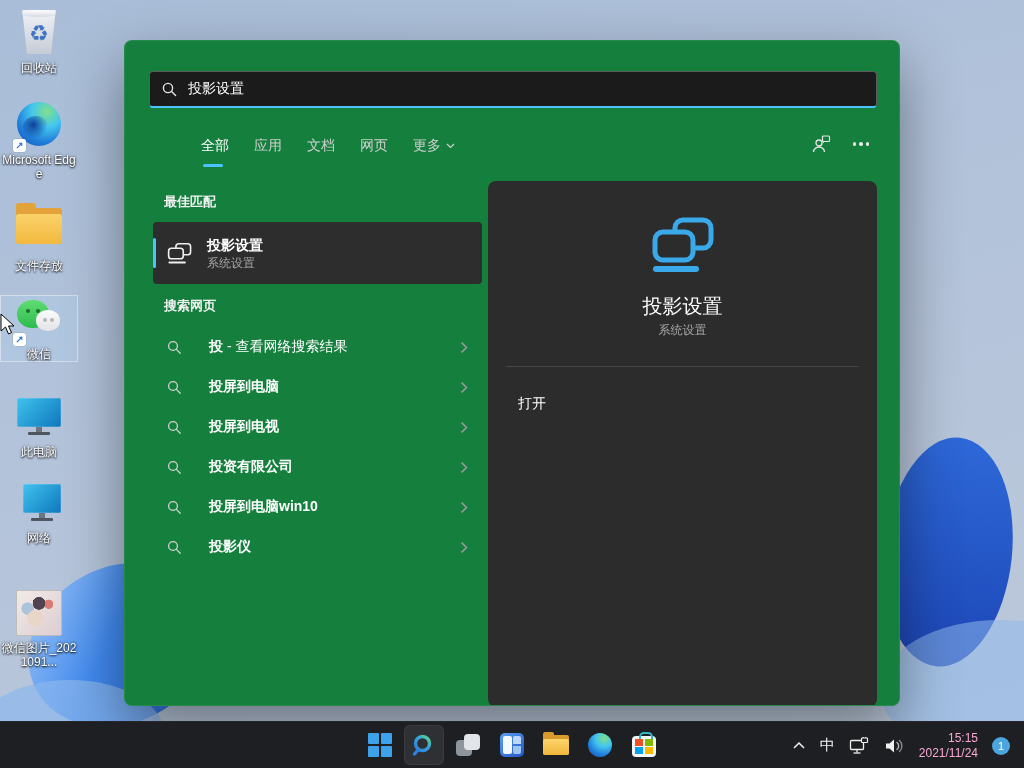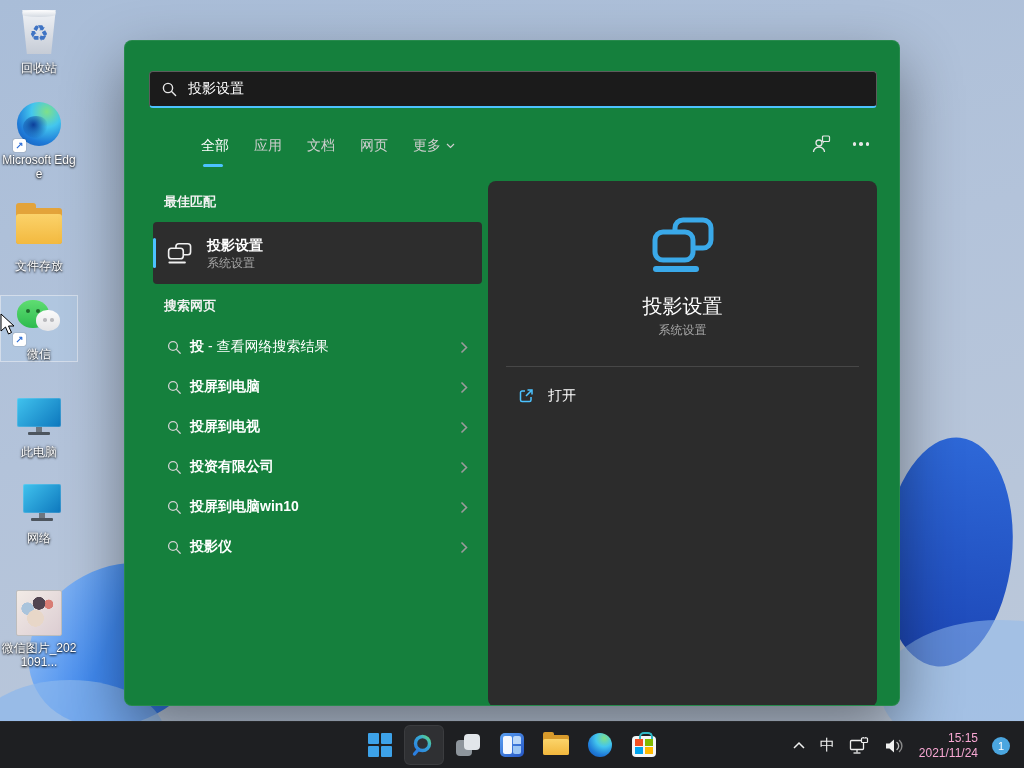--- a/index.html
+++ b/index.html
@@ -86,34 +86,34 @@
 
   .secheader { position:absolute; left:39px; font-size:13px; font-weight:bold; color:#f2f2f2; }
 
   .bestmatch { position:absolute; left:28px; top:181px; width:329px; height:62px; background:#2d2d2d;
     border-radius:4px; display:flex; align-items:center; padding-left:14px; gap:14px; cursor:pointer; }
   .bestmatch .bar { position:absolute; left:0; top:16px; width:3px; height:30px; background:#4cc2ff; border-radius:2px; }
   .bestmatch .tt { font-size:14px; font-weight:bold; color:#fff; line-height:19px; }
   .bestmatch .st { font-size:12px; color:#a6a6a6; line-height:16px; }
 
   .suglist { position:absolute; left:28px; top:286px; width:329px; }
-  .sugrow { height:40px; display:flex; align-items:center; gap:8px; padding:0 14px; border-radius:4px; cursor:pointer; }
+  .sugrow { height:40px; display:flex; align-items:center; gap:27px; padding:0 14px; border-radius:4px; cursor:pointer; }
   .sugrow .txt { font-size:14px; color:#fff; white-space:nowrap; }
   .sugrow .txt b { font-weight:bold; }
   .sugrow .chev { margin-left:auto; }
 
   
   .preview { position:absolute; left:363px; top:140px; width:389px; height:526px; background:#2c2c2c;
     border-radius:8px; }
   .pv-icon { position:absolute; left:0; right:0; top:36px; display:flex; justify-content:center; }
   .pv-title { position:absolute; left:0; right:0; top:112px; text-align:center; font-size:20px; color:#fff; }
   .pv-sub { position:absolute; left:0; right:0; top:141px; text-align:center; font-size:12px; color:#a8a8a8; }
   .pv-div { position:absolute; left:18px; right:18px; top:185px; border-top:1px solid #474747; }
   .pv-open { position:absolute; left:30px; top:200px; height:30px; display:flex; align-items:center; gap:14px;
-    font-size:14px; color:#fff; cursor:pointer; }
+    font-size:14px; color:#fff; cursor:pointer;flex-direction:column; }
 
   
   .taskbar { position:absolute; left:0; bottom:0; width:1024px; height:47px; background:#1e1f22;
     border-top:1px solid rgba(255,255,255,.04); z-index:40; }
   .tb-center { position:absolute; left:360px; top:3px; display:flex; gap:4px; }
   .tb-btn { width:40px; height:40px; border-radius:6px; display:flex; align-items:center; justify-content:center;
     cursor:pointer; }
   .tb-btn.active { background:#2f3033; box-shadow:inset 0 0 0 1px rgba(255,255,255,.06); }
 
   .ti-start { width:24px; height:24px; display:grid; grid-template-columns:11px 11px; grid-template-rows:11px 11px; gap:2px; }

